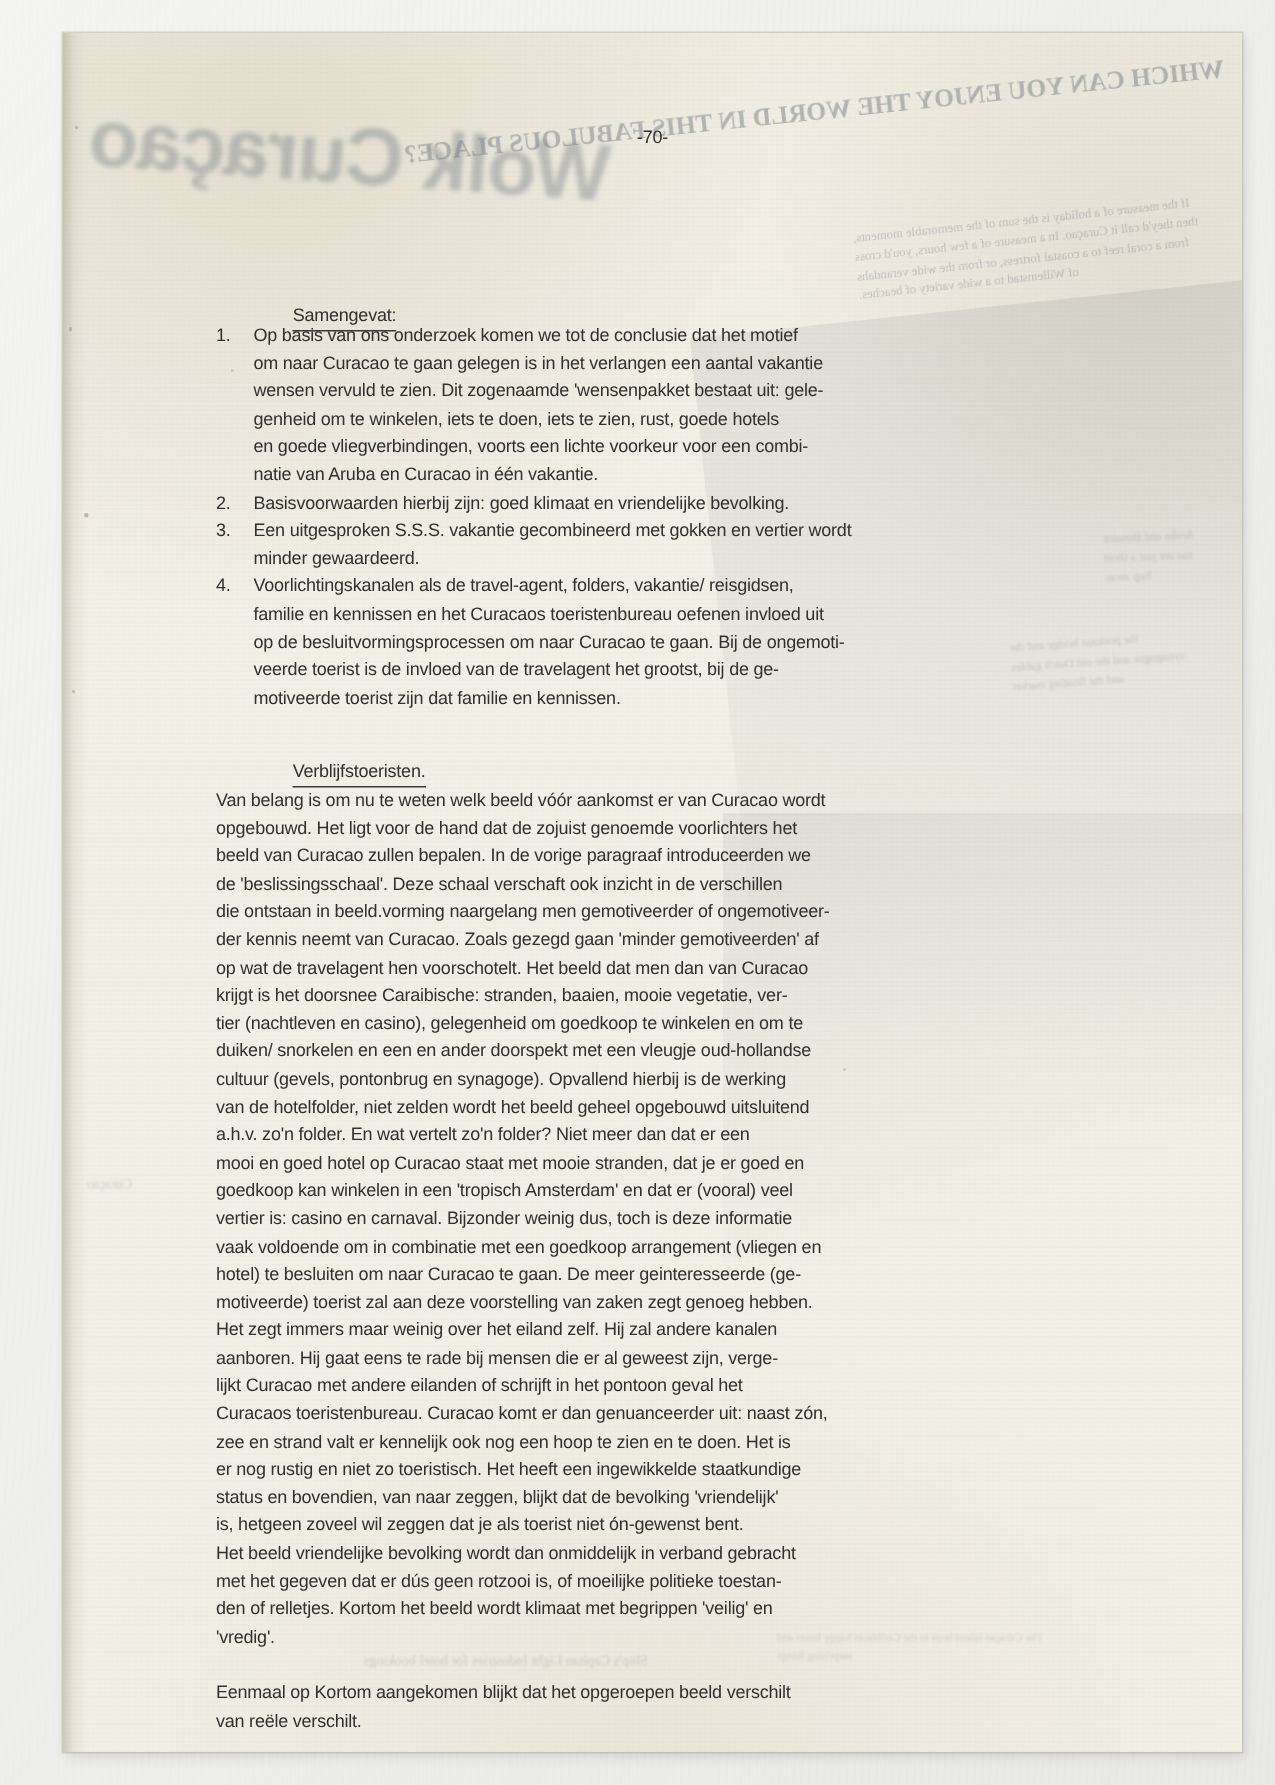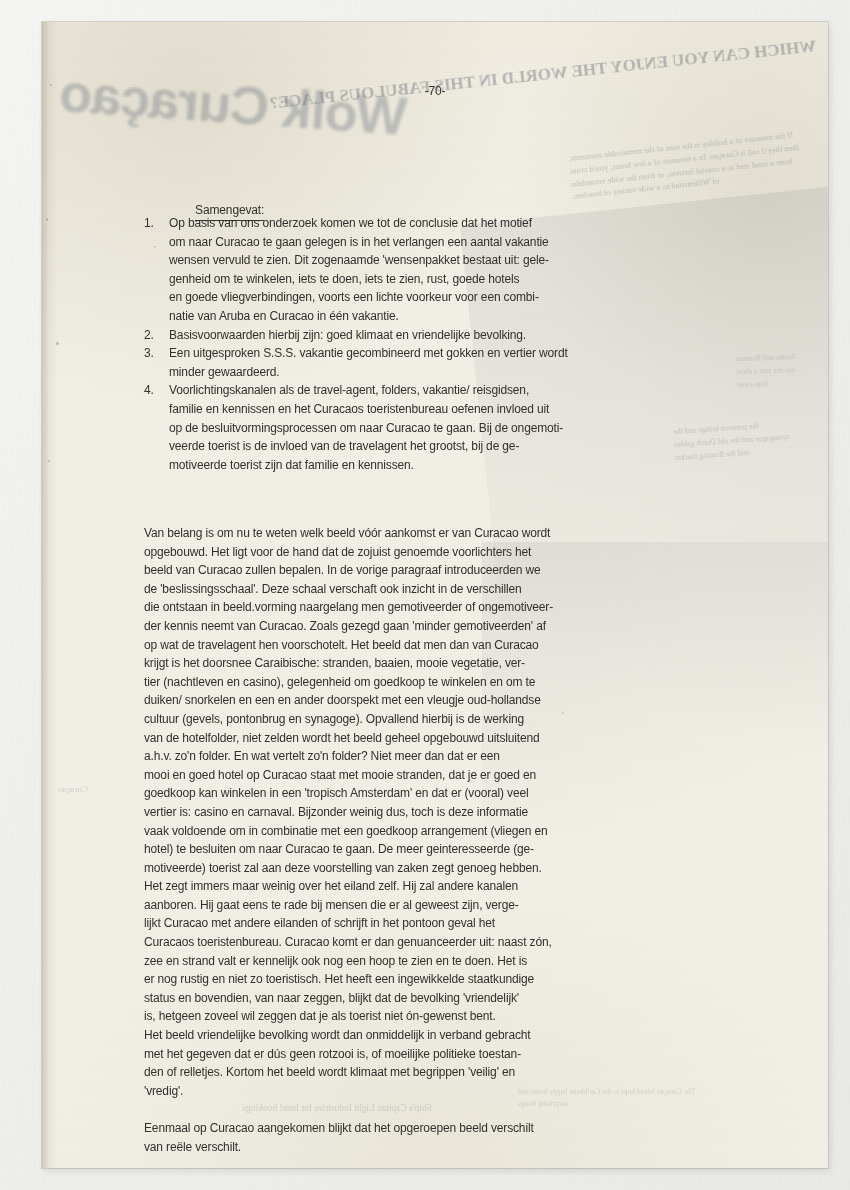--- a/index.html
+++ b/index.html
@@ -311,20 +311,23 @@
         <span class="li-text"><span>Voorlichtingskanalen als de travel-agent, folders, vakantie/ reisgidsen,</span>
 <span>familie en kennissen en het Curacaos toeristenbureau oefenen invloed uit</span>
 <span>op de besluitvormingsprocessen om naar Curacao te gaan. Bij de ongemoti-</span>
 <span>veerde toerist is de invloed van de travelagent het grootst, bij de ge-</span>
 <span>motiveerde toerist zijn dat familie en kennissen.</span></span>
       </div>
 
     </div>
 
 
+    <div class="block typed" style="top:464px;">
+      <span class="heading">Verblijfstoeristen.</span>
+    </div>
 
     <div class="block typed" style="top:502px;"><span>Van belang is om nu te weten welk beeld vóór aankomst er van Curacao wordt</span>
 <span>opgebouwd. Het ligt voor de hand dat de zojuist genoemde voorlichters het</span>
 <span>beeld van Curacao zullen bepalen. In de vorige paragraaf introduceerden we</span>
 <span>de 'beslissingsschaal'. Deze schaal verschaft ook inzicht in de verschillen</span>
 <span>die ontstaan in beeld.vorming naargelang men gemotiveerder of ongemotiveer-</span>
 <span>der kennis neemt van Curacao. Zoals gezegd gaan 'minder gemotiveerden' af</span>
 <span>op wat de travelagent hen voorschotelt. Het beeld dat men dan van Curacao</span>
 <span>krijgt is het doorsnee Caraibische: stranden, baaien, mooie vegetatie, ver-</span>
 <span>tier (nachtleven en casino), gelegenheid om goedkoop te winkelen en om te</span>
@@ -344,17 +347,17 @@
 <span>Curacaos toeristenbureau. Curacao komt er dan genuanceerder uit: naast zón,</span>
 <span>zee en strand valt er kennelijk ook nog een hoop te zien en te doen. Het is</span>
 <span>er nog rustig en niet zo toeristisch. Het heeft een ingewikkelde staatkundige</span>
 <span>status en bovendien, van naar zeggen, blijkt dat de bevolking 'vriendelijk'</span>
 <span>is, hetgeen zoveel wil zeggen dat je als toerist niet ón-gewenst bent.</span>
 <span>Het beeld vriendelijke bevolking wordt dan onmiddelijk in verband gebracht</span>
 <span>met het gegeven dat er dús geen rotzooi is, of moeilijke politieke toestan-</span>
 <span>den of relletjes. Kortom het beeld wordt klimaat met begrippen 'veilig' en</span>
 <span>'vredig'.</span></div>
 
-    <div class="block typed" style="top:1097px;"><span>Eenmaal op Curacao aangekomen blijkt dat het opgeroepen beeld verschilt</span>
+    <div class="block typed" style="top:1097px;"><span>Eenmaal op Kortom aangekomen blijkt dat het opgeroepen beeld verschilt</span>
 <span>van reële verschilt.</span></div>
 
   </div>
 </div>
 
 </body></html>

